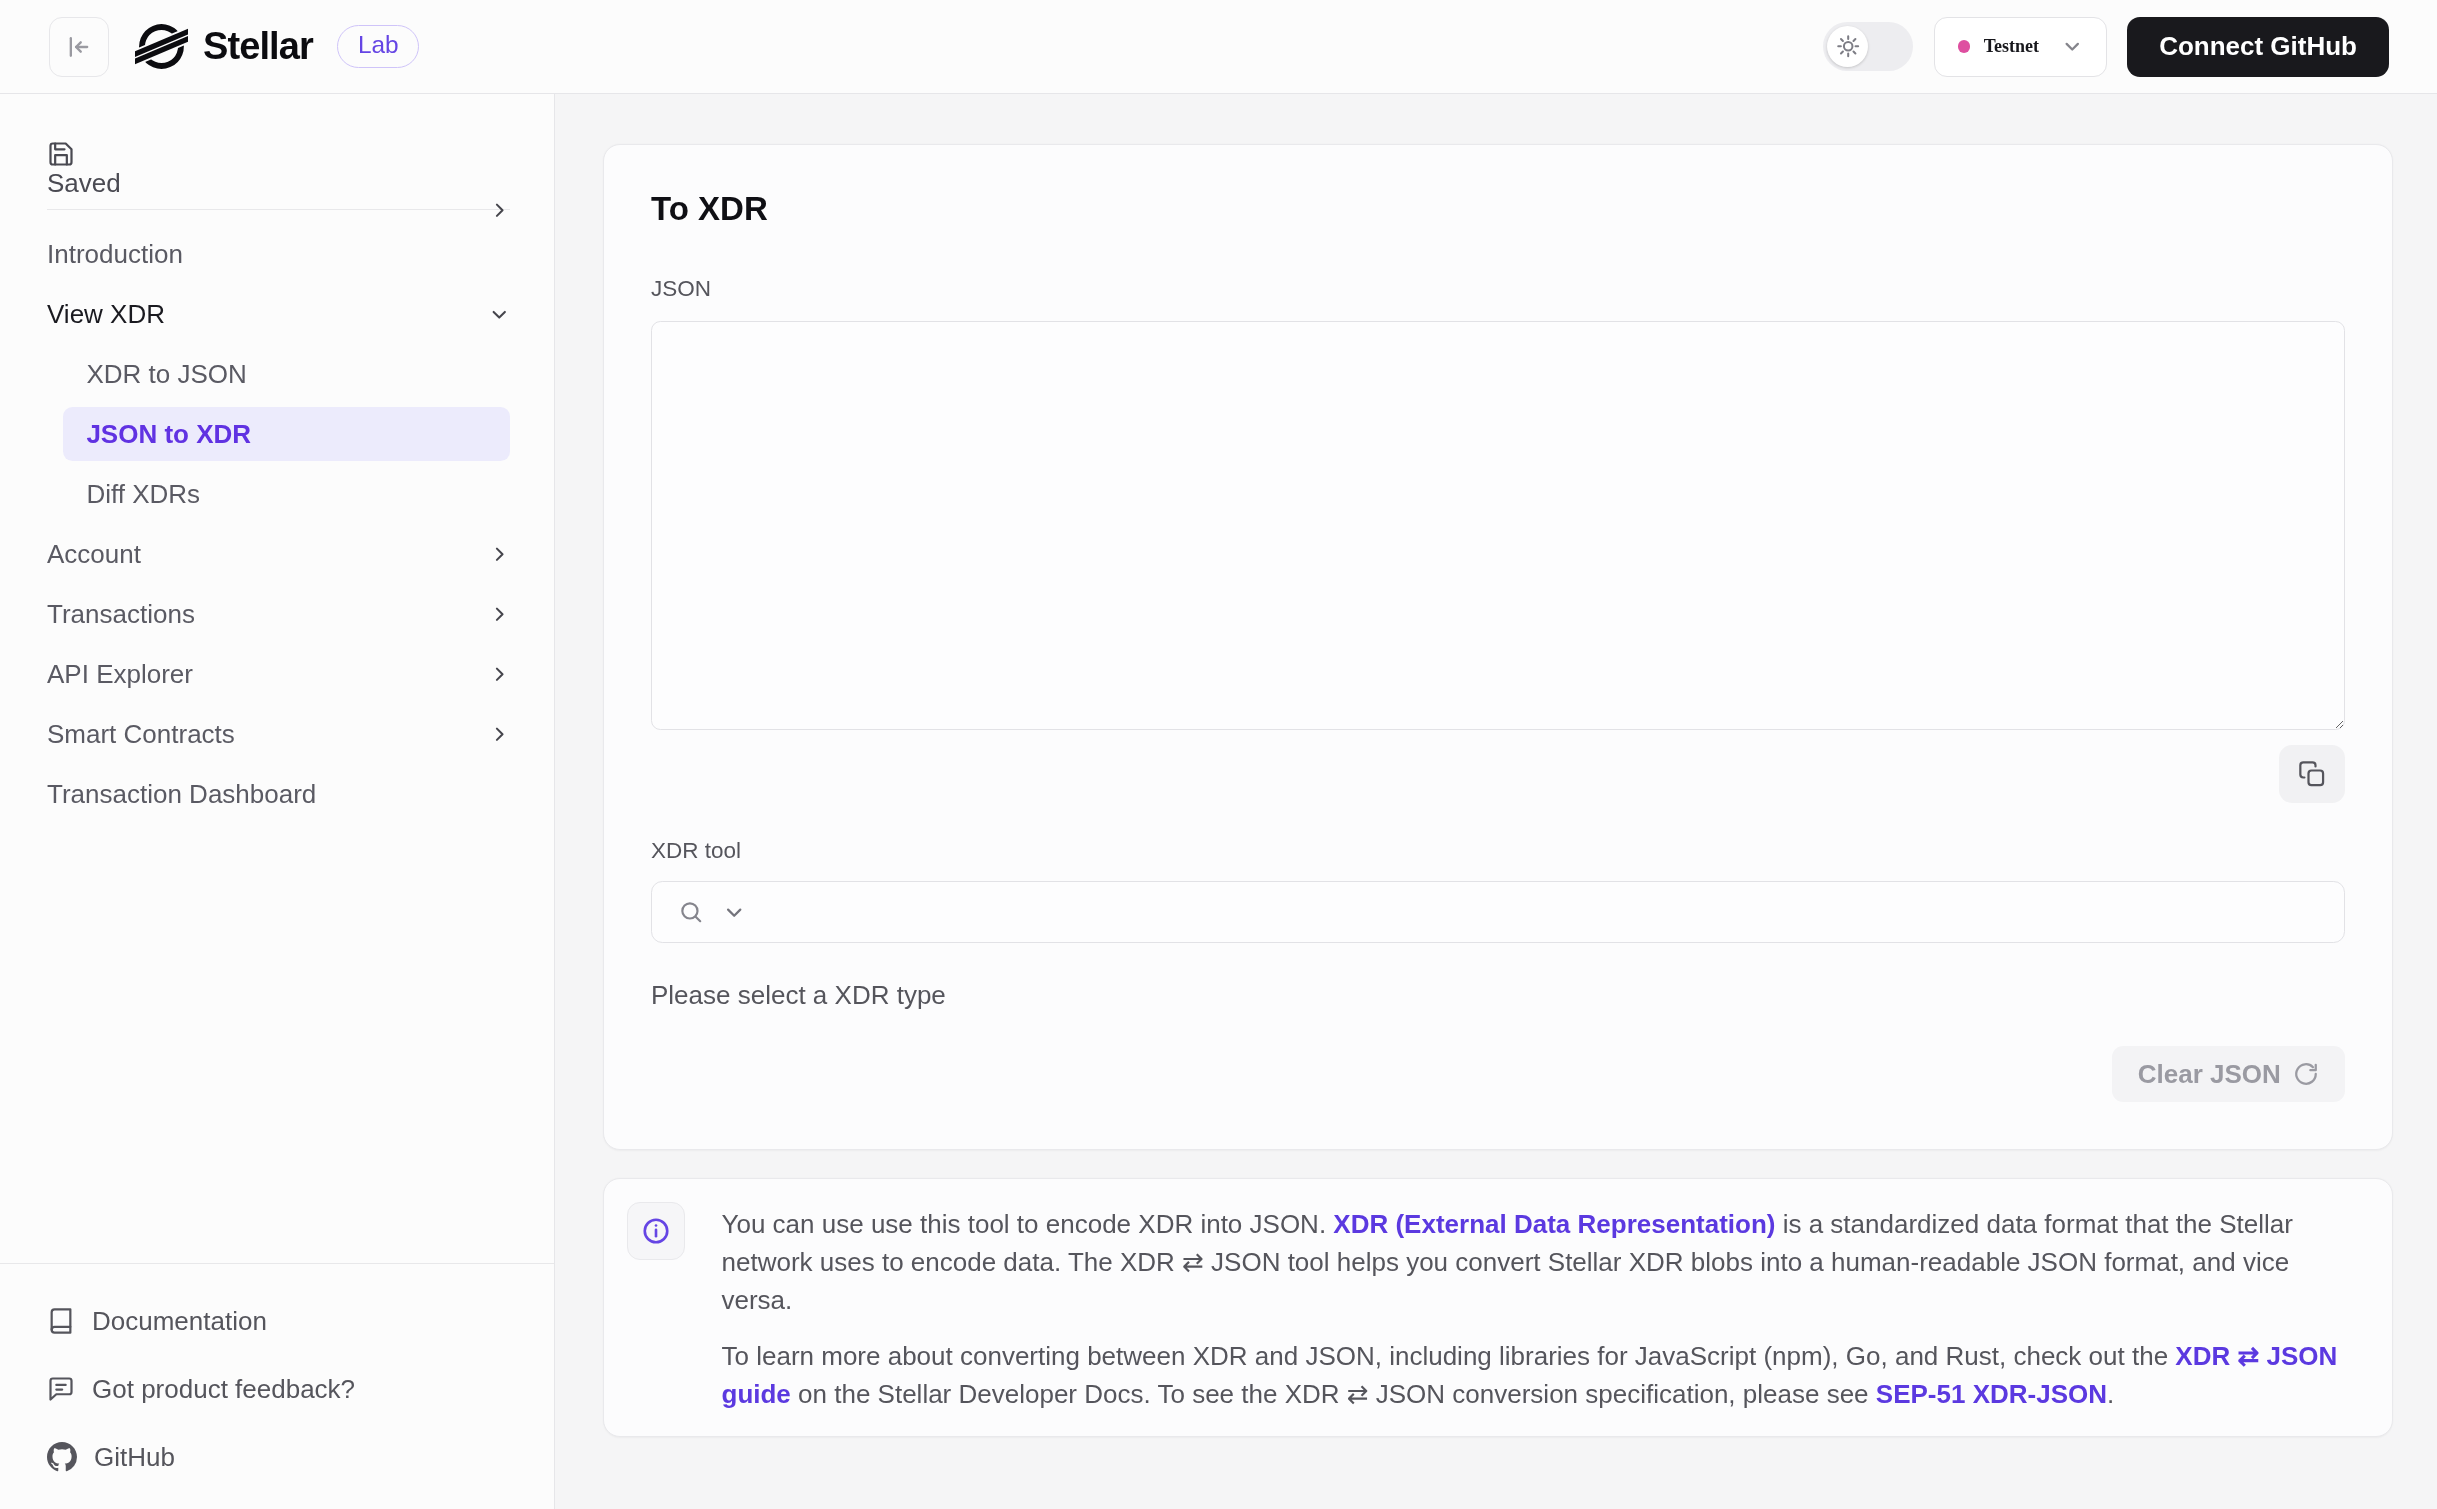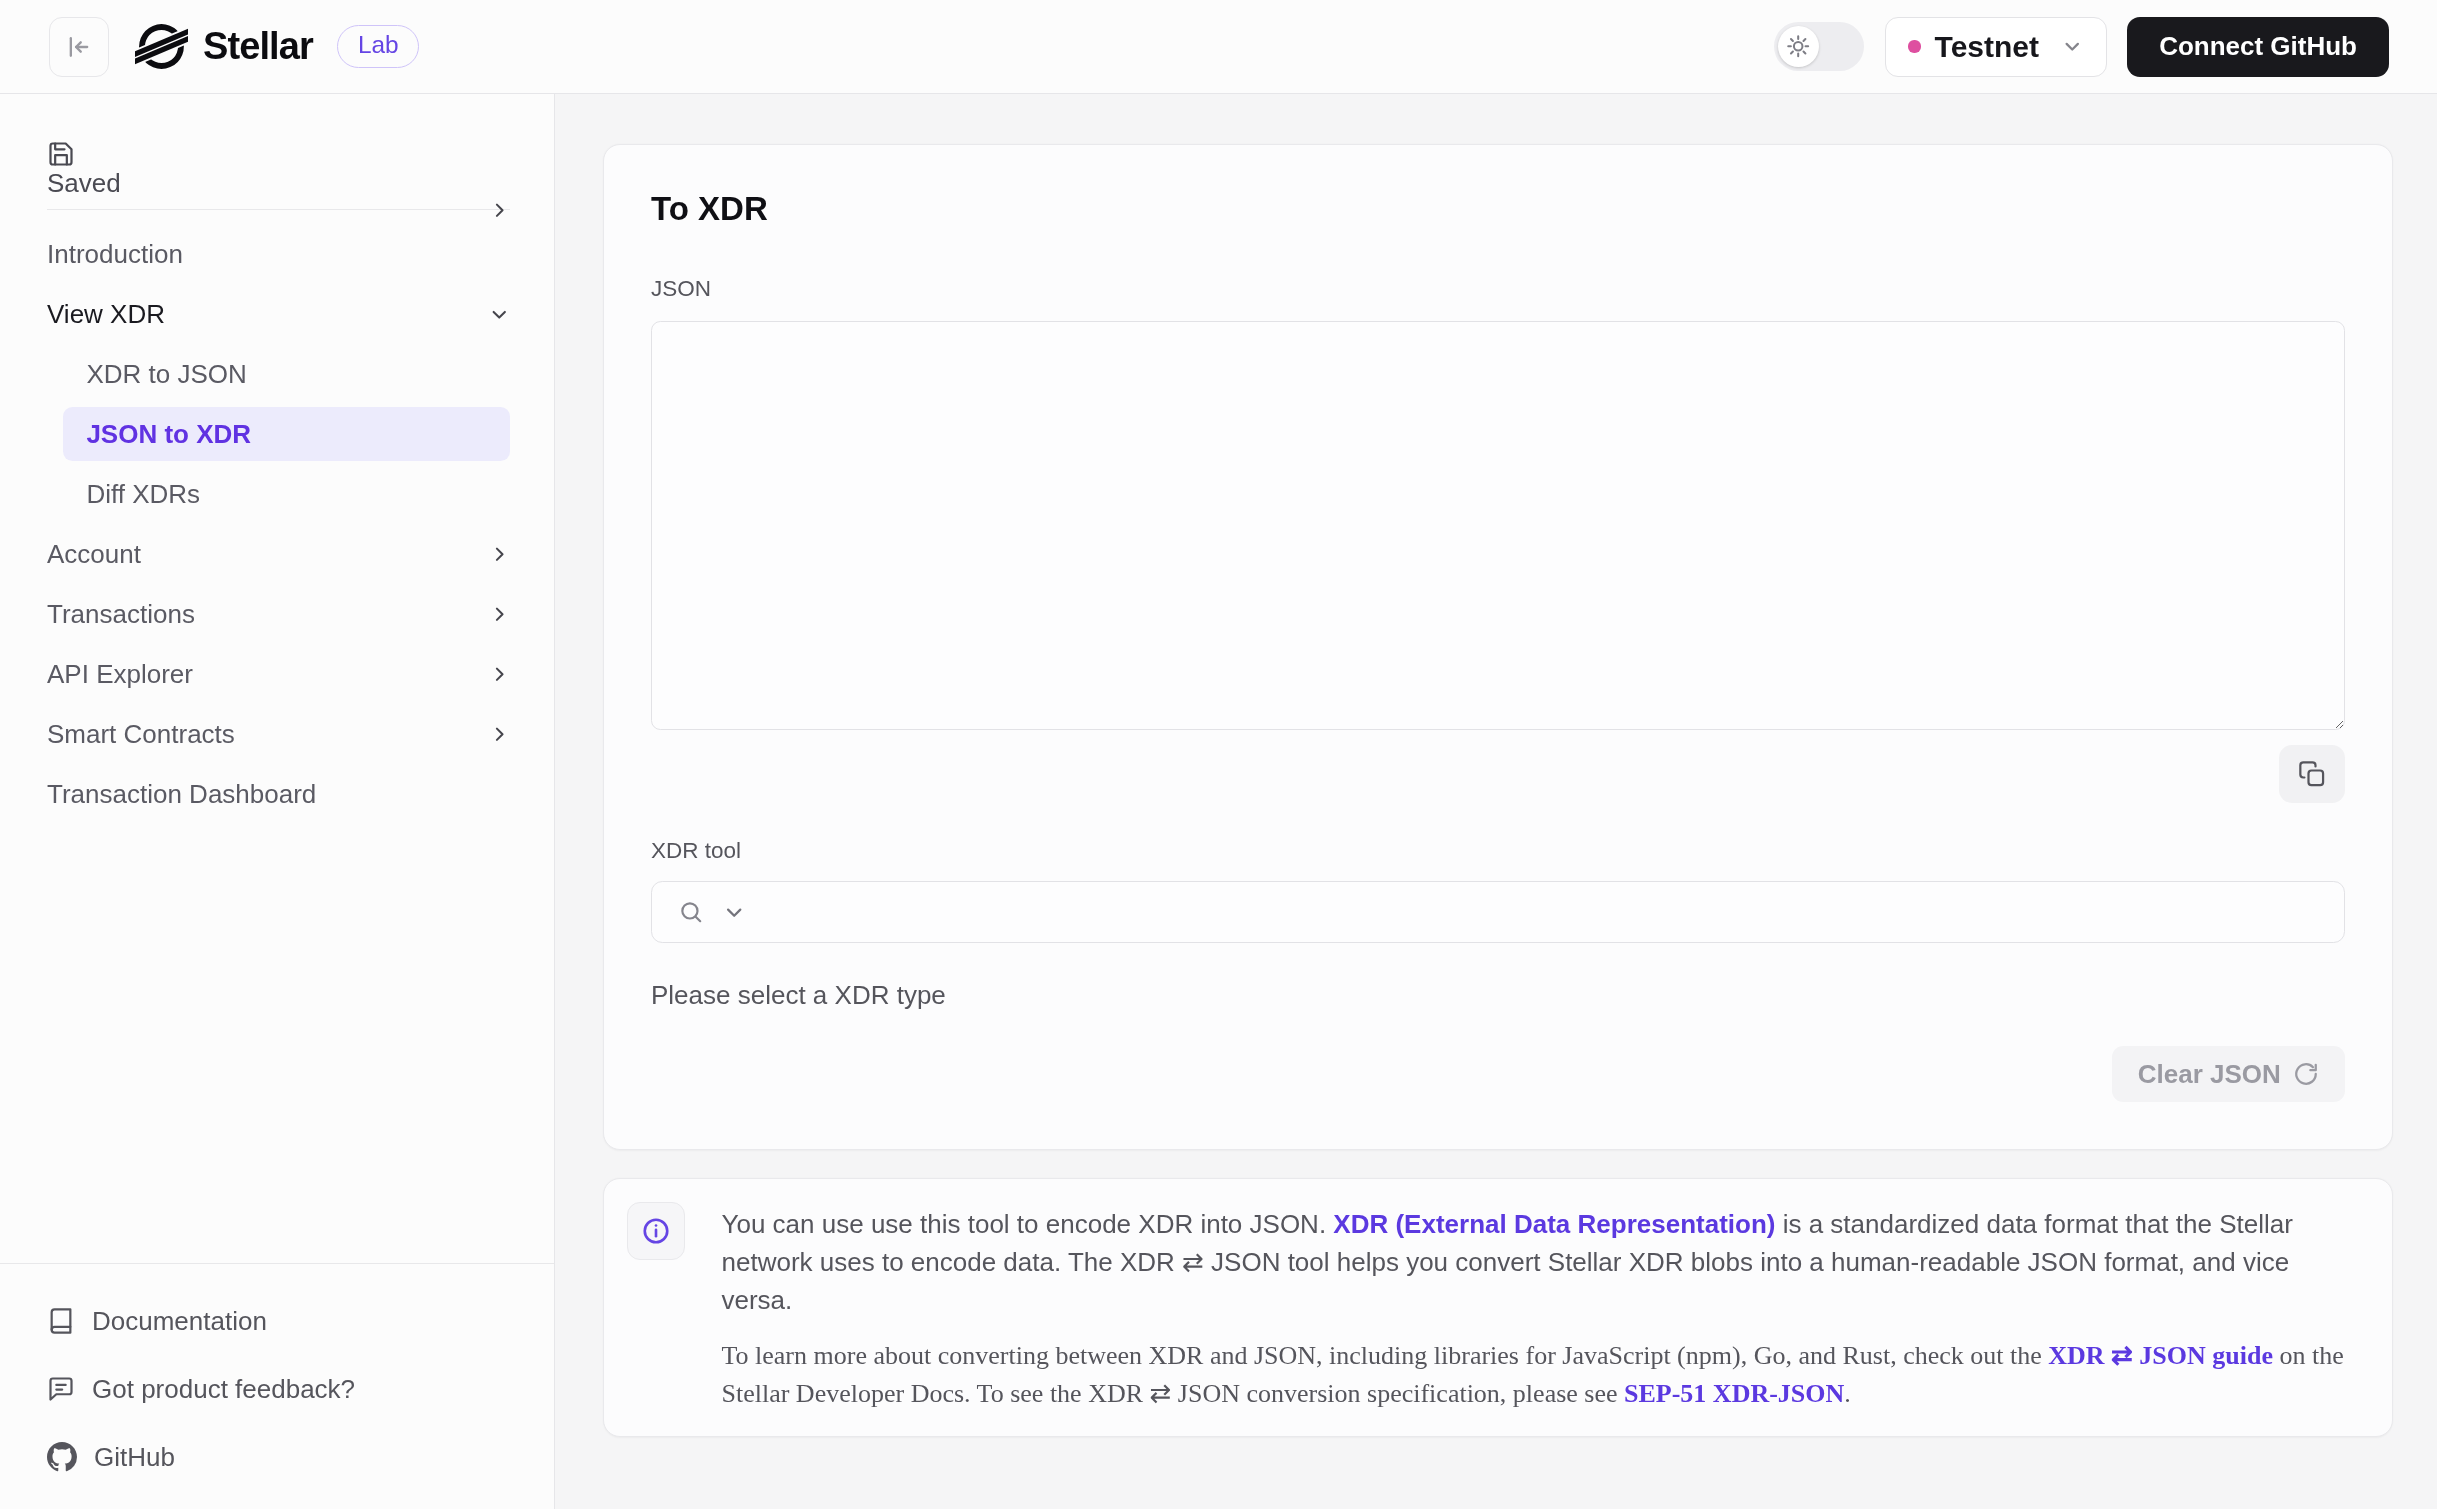--- a/index.html
+++ b/index.html
@@ -44,21 +44,21 @@
     position: absolute; left: 3.8px; top: 3.8px;
     width: 41px; height: 41px; border-radius: 50%;
     background: #ffffff; box-shadow: 0 0.9px 2.8px rgba(0,0,0,.18);
     display: flex; align-items: center; justify-content: center;
     color: #7d7d85;
   }
   .network-btn {
     height: 60px; border: 1.4px solid #e3e3e6; border-radius: 13px;
     background: #ffffff; cursor: pointer;
     display: flex; align-items: center; gap: 14px;
-    padding: 0 22.5px; font-size: 30px; font-weight: 700; color: #17171c;
+    padding: 0 22.5px; font-size: 18px; font-weight: 700; color: #17171c; font-family: Liberation Serif, serif;
   }
   .net-dot { width: 12.2px; height: 12.2px; border-radius: 50%; }
   .network-btn .chev { color: #85858c; margin-left: 7.5px; }
   .wallet-btn {
     height: 60px; border: none; border-radius: 13px;
     background: #19191d; color: #ffffff; cursor: pointer;
     font-size: 26px; font-weight: 700; font-family: inherit;
     padding: 0 32px;
   }
 
@@ -144,21 +144,21 @@
   }
 
   .info-card { margin-top: 28px; padding: 22.5px 38px 22.5px 22.5px; display: flex; gap: 37px; }
   .info-icn-btn {
     width: 58px; height: 58px; flex: 0 0 58px;
     border: 0.9px solid #e9e9ec; border-radius: 13px;
     background: #f6f6f8; color: #6545e4; cursor: pointer;
     display: flex; align-items: center; justify-content: center;
   }
   .info-text { font-size: 26px; line-height: 38px; color: #55555c; padding-top: 3.8px; max-width: 1646px; }
-  .info-text p + p { margin-top: 18px; font-family: Liberation Serif, serif; }
+  .info-text p + p { margin-top: 18px; }
   .info-link { color: #5b39e0; font-weight: 700; text-decoration: none; }
 
   svg { display: block; }
 </style>
 </head>
 <body>
 
 <div class="app">
 
   <header>

